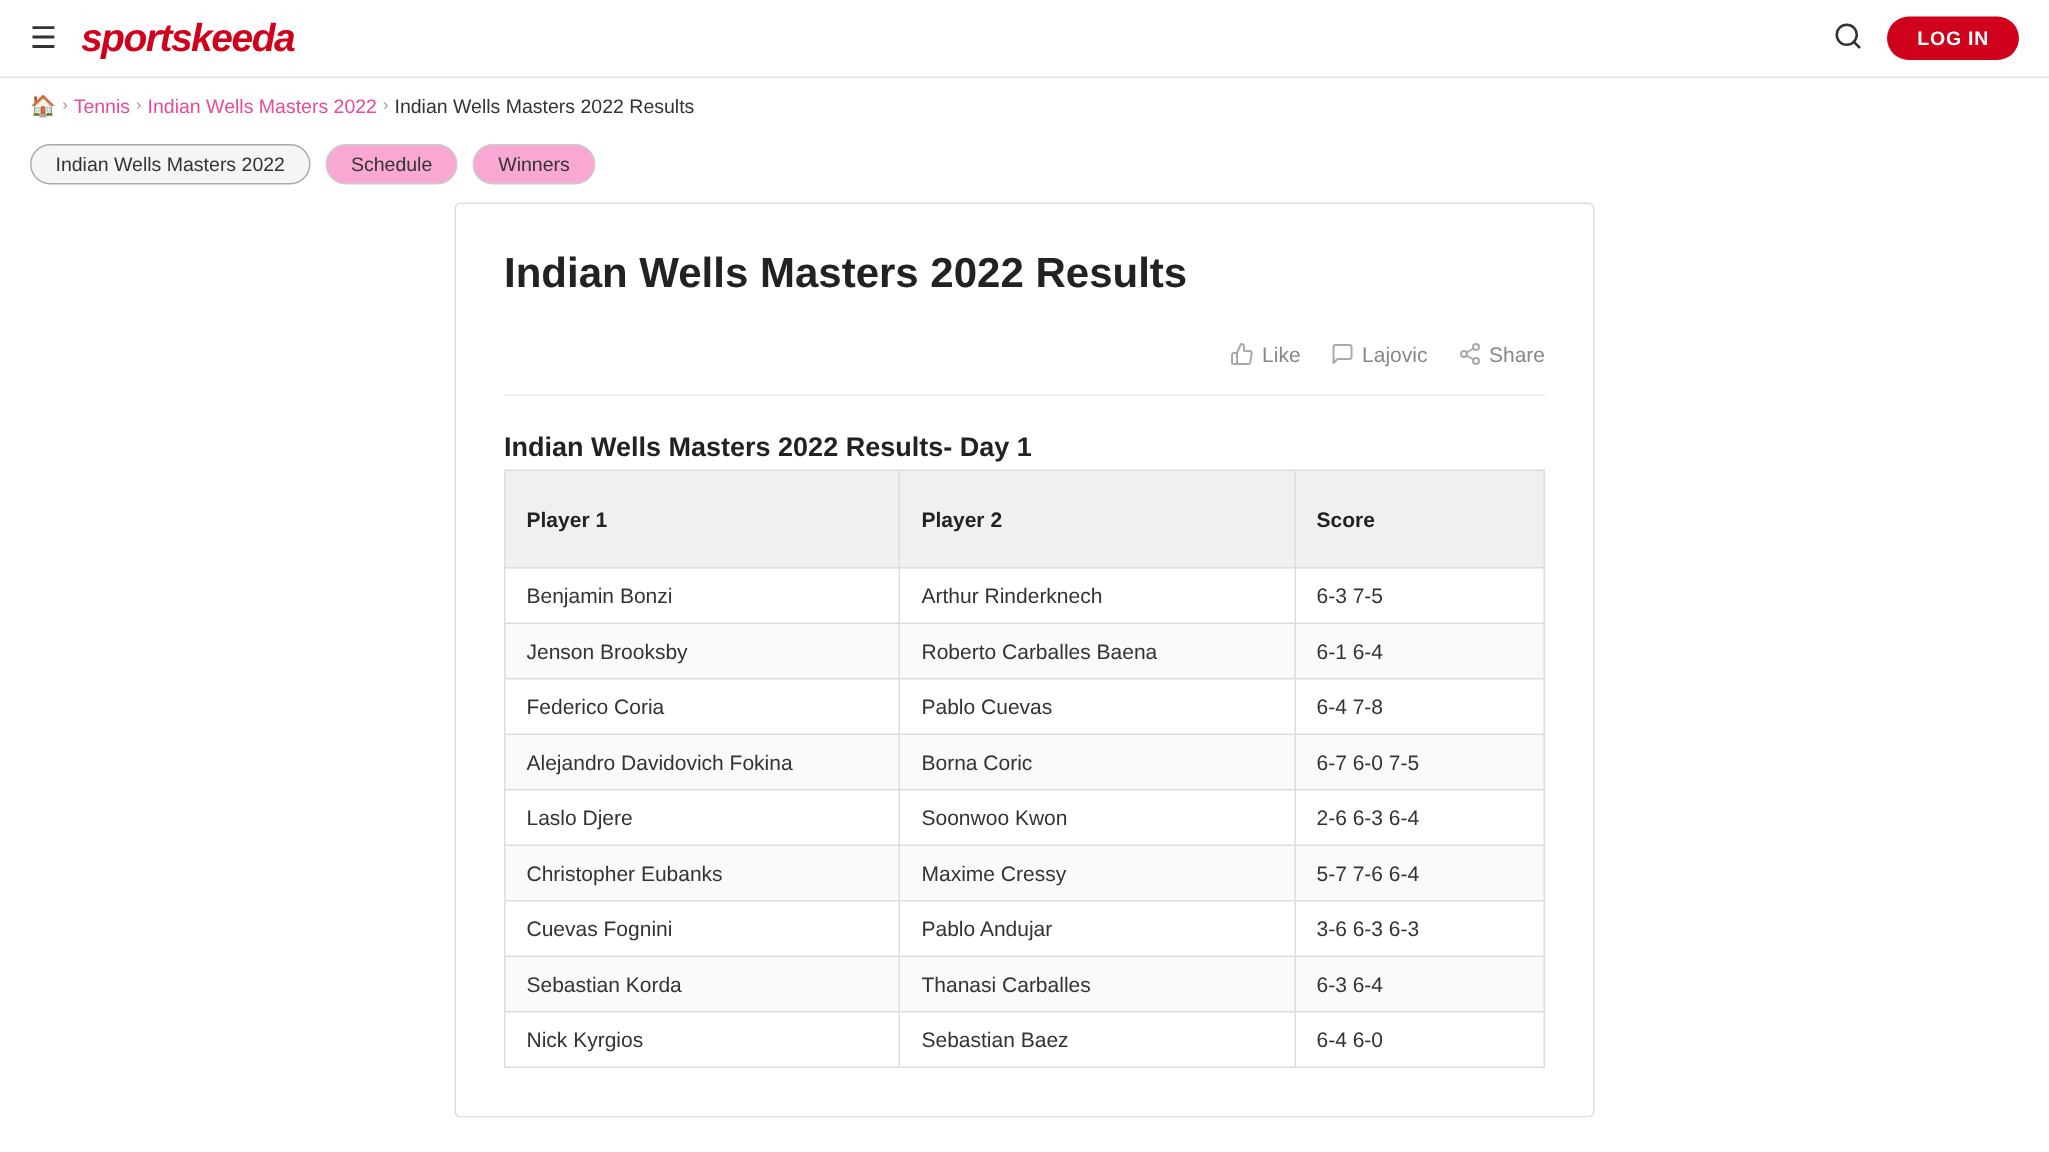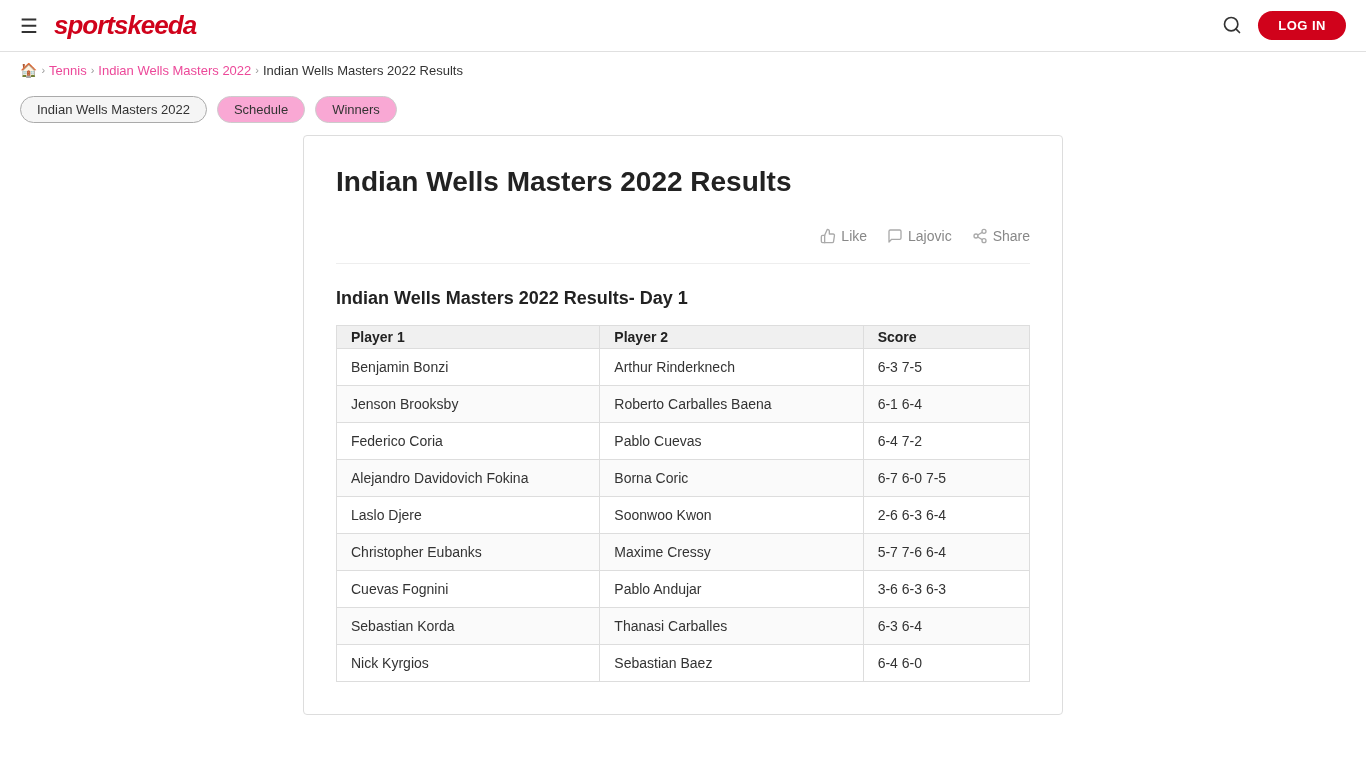--- a/index.html
+++ b/index.html
@@ -108,33 +108,33 @@
       gap: 5px;
       cursor: pointer;
       color: #888;
     }
 
     
     .section-heading {
       font-size: 18px;
       font-weight: bold;
       color: #222;
-      margin-bottom: 16px;
+      margin-bottom: 4px;
     }
 
     
     .results-table {
       width: 100%;
       border-collapse: collapse;
       font-size: 14px;
     }
     .results-table th {
       background: #f0f0f0;
       text-align: left;
-      padding: 3px 14px;
+      padding: 24px 14px;
       font-weight: bold;
       color: #222;
       border: 1px solid #ddd;
     }
     .results-table td {
       padding: 10px 14px;
       border: 1px solid #ddd;
       color: #333;
       margin-left: 14px;
     }
@@ -233,21 +233,21 @@
             <td>6-3 7-5</td>
           </tr>
           <tr>
             <td>Jenson Brooksby</td>
             <td>Roberto Carballes Baena</td>
             <td>6-1 6-4</td>
           </tr>
           <tr>
             <td>Federico Coria</td>
             <td>Pablo Cuevas</td>
-            <td>6-4 7-2</td>
+            <td>6-4 7-8</td>
           </tr>
           <tr>
             <td>Alejandro Davidovich Fokina</td>
             <td>Borna Coric</td>
             <td>6-7 6-0 7-5</td>
           </tr>
           <tr>
             <td>Laslo Djere</td>
             <td>Soonwoo Kwon</td>
             <td>2-6 6-3 6-4</td>

